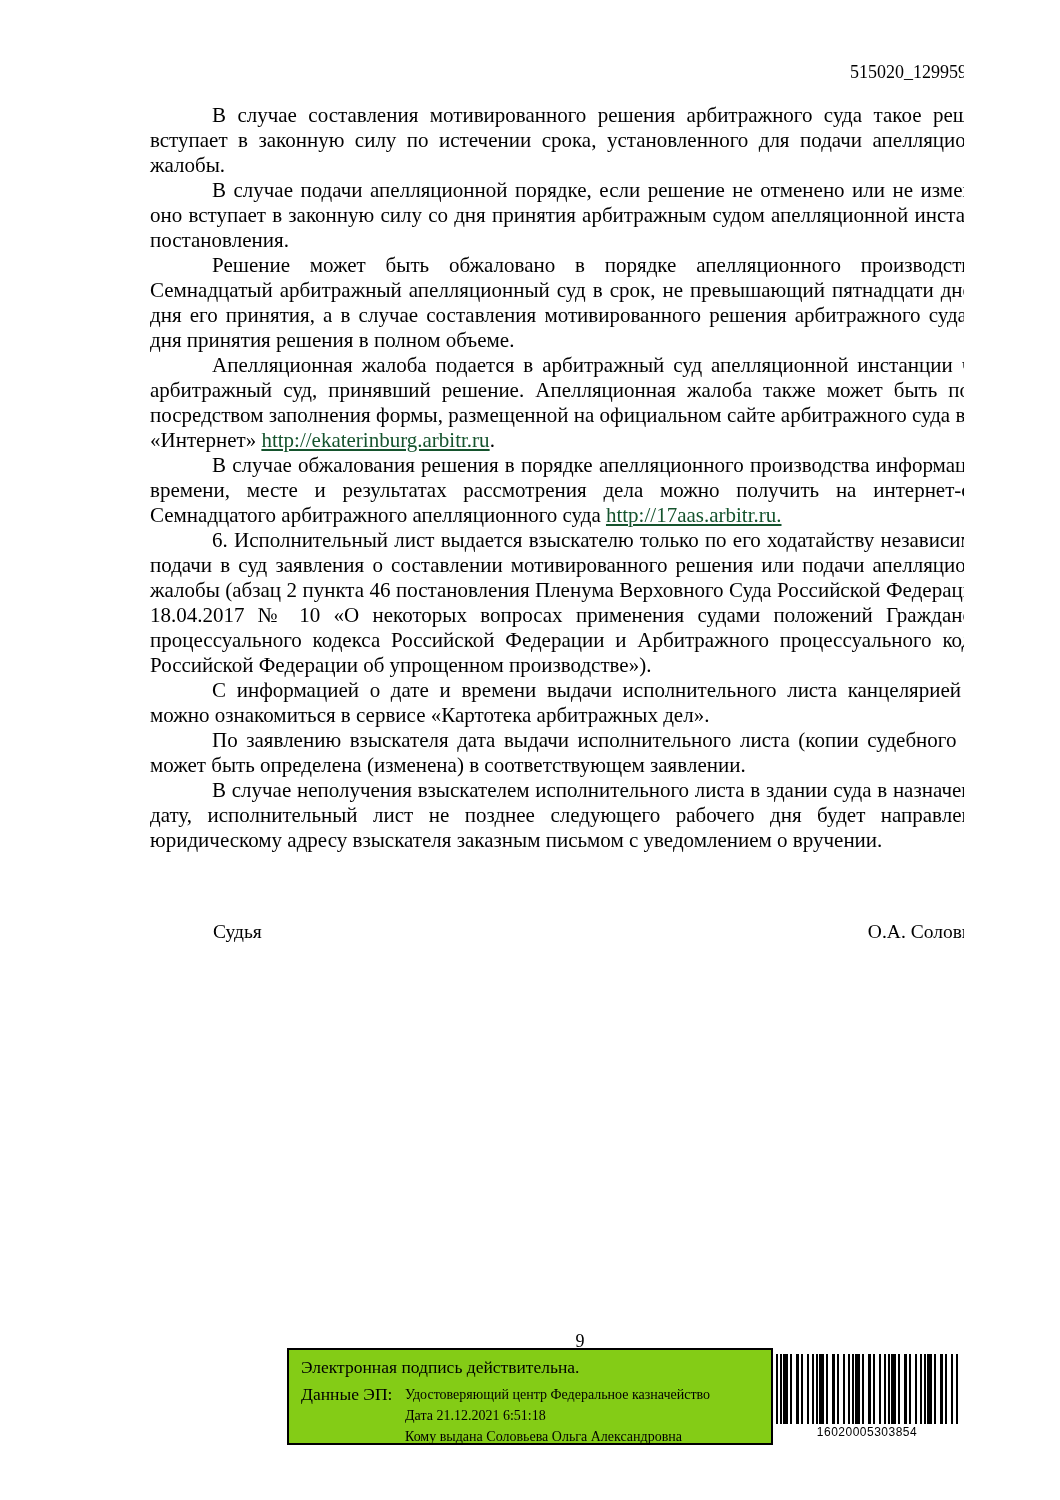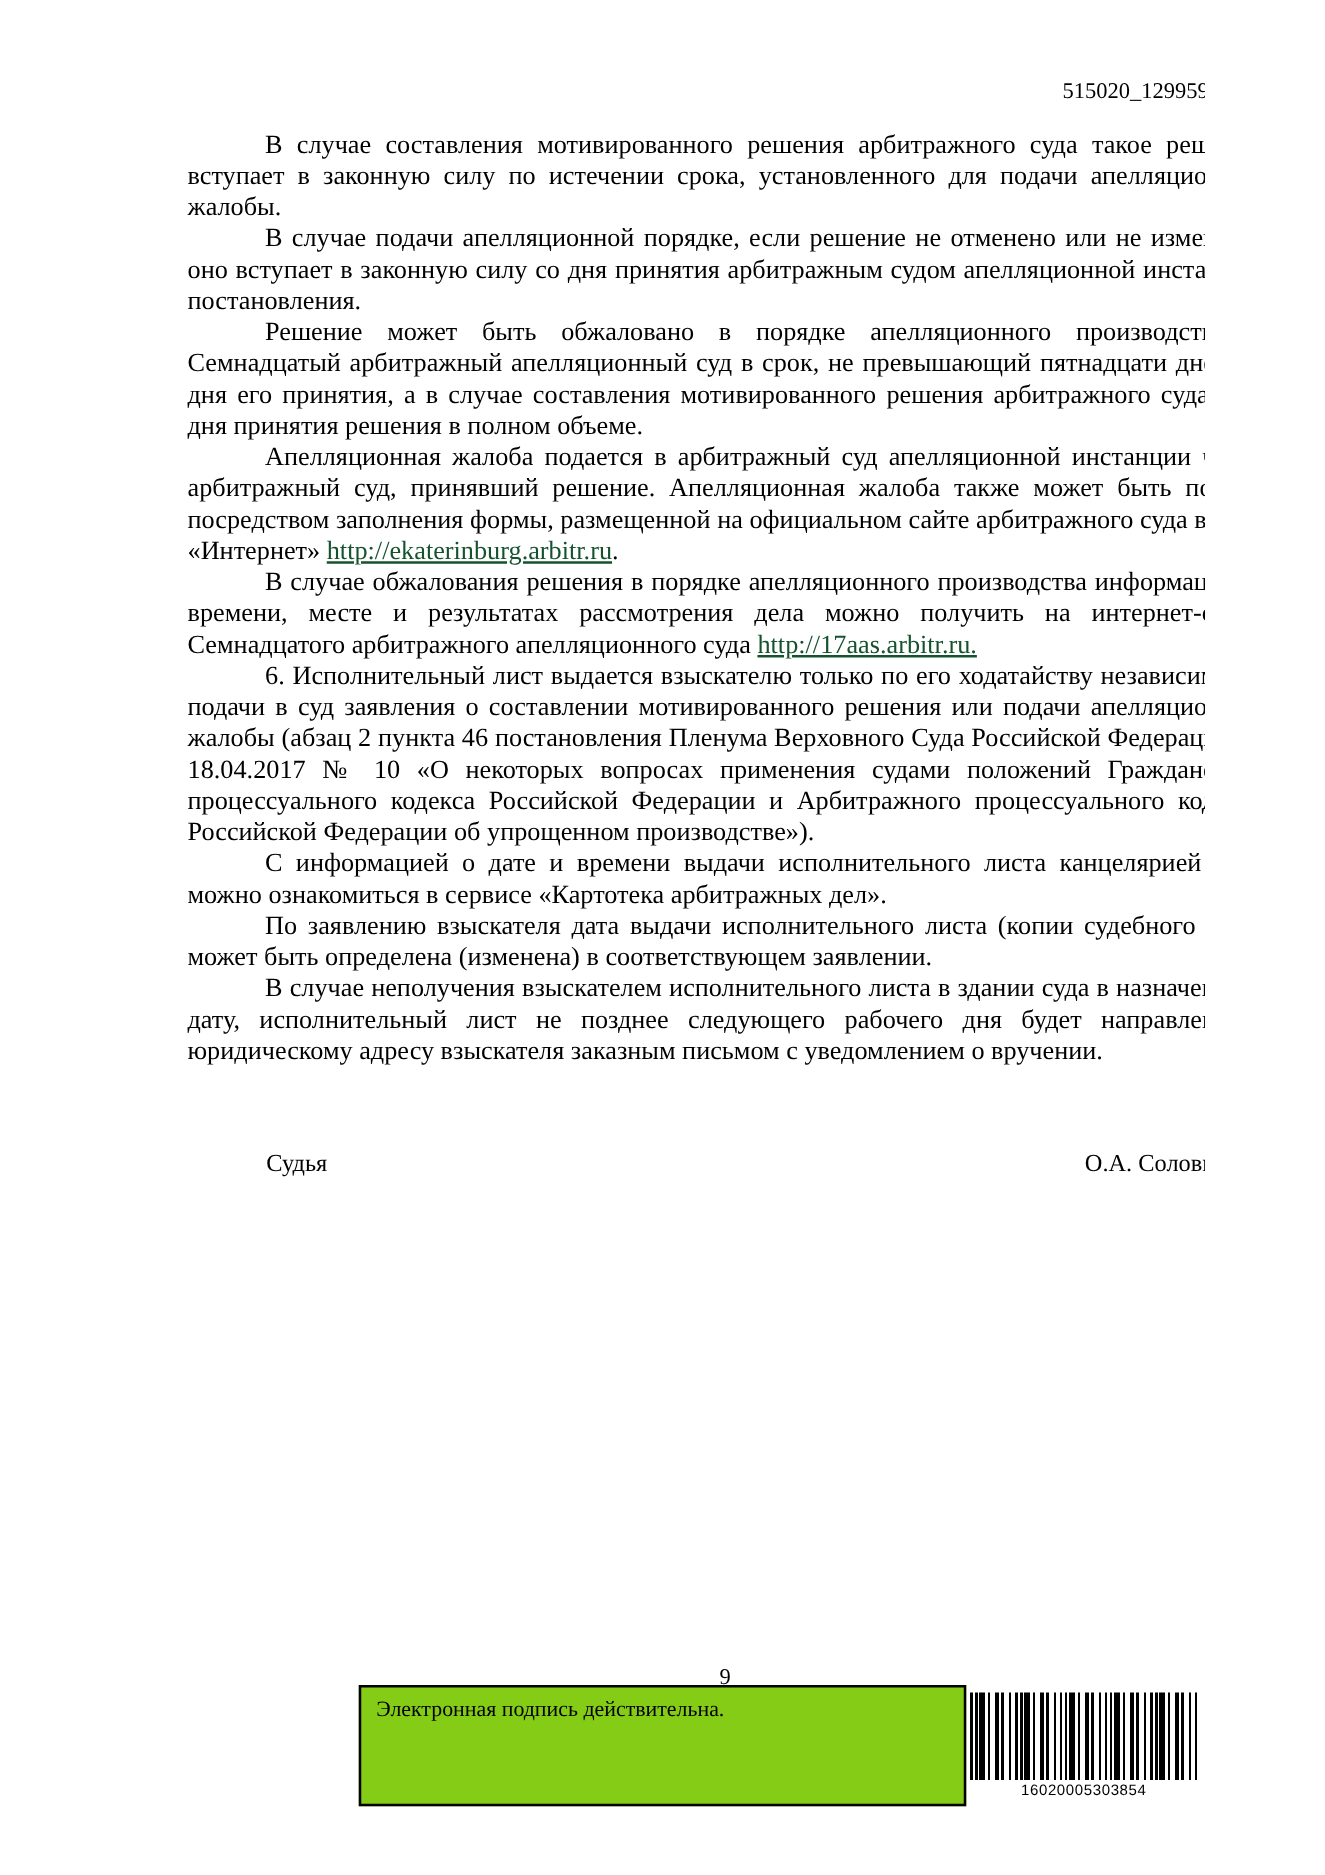--- a/index.html
+++ b/index.html
@@ -132,18 +132,26 @@
 
   <div class="signature-row">
     <span>Судья</span>
     <span>О.А. Соловьева</span>
   </div>
 
   <div class="page-number">9</div>
 
   <div class="stamp-box">
     <div class="stamp-line1">Электронная подпись действительна.</div>
+    <div class="stamp-row">
+      <div class="stamp-label">Данные ЭП:</div>
+      <div class="stamp-details">
+        <div>Удостоверяющий центр Федеральное казначейство</div>
+        <div>Дата 21.12.2021 6:51:18</div>
+        <div>Кому выдана Соловьева Ольга Александровна</div>
+      </div>
+    </div>
   </div>
 
   <div class="barcode"></div>
   <div class="barcode-number">16020005303854</div>
 
 </div>
 
 </body></html>

